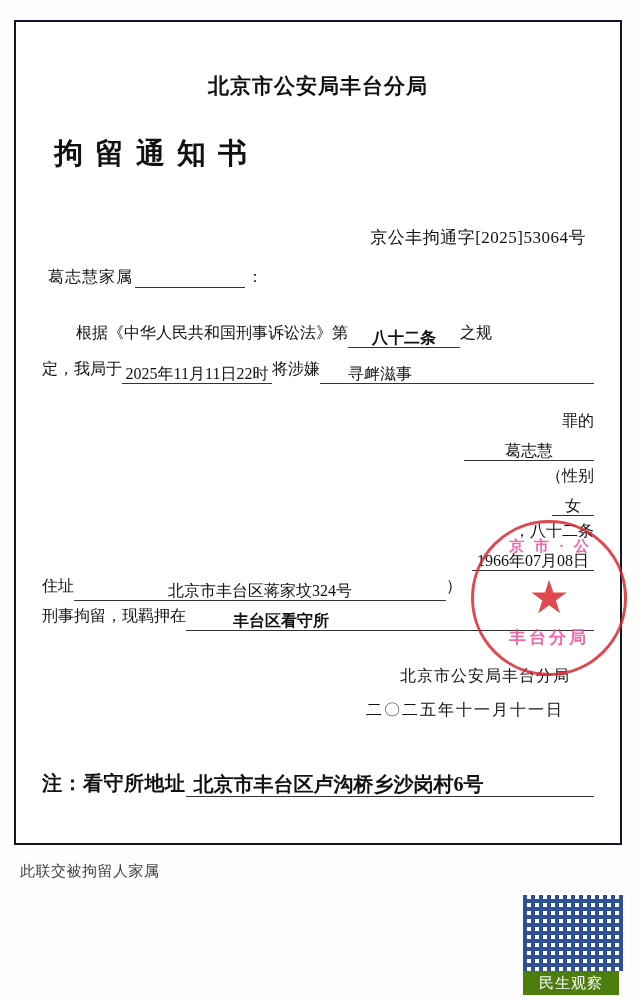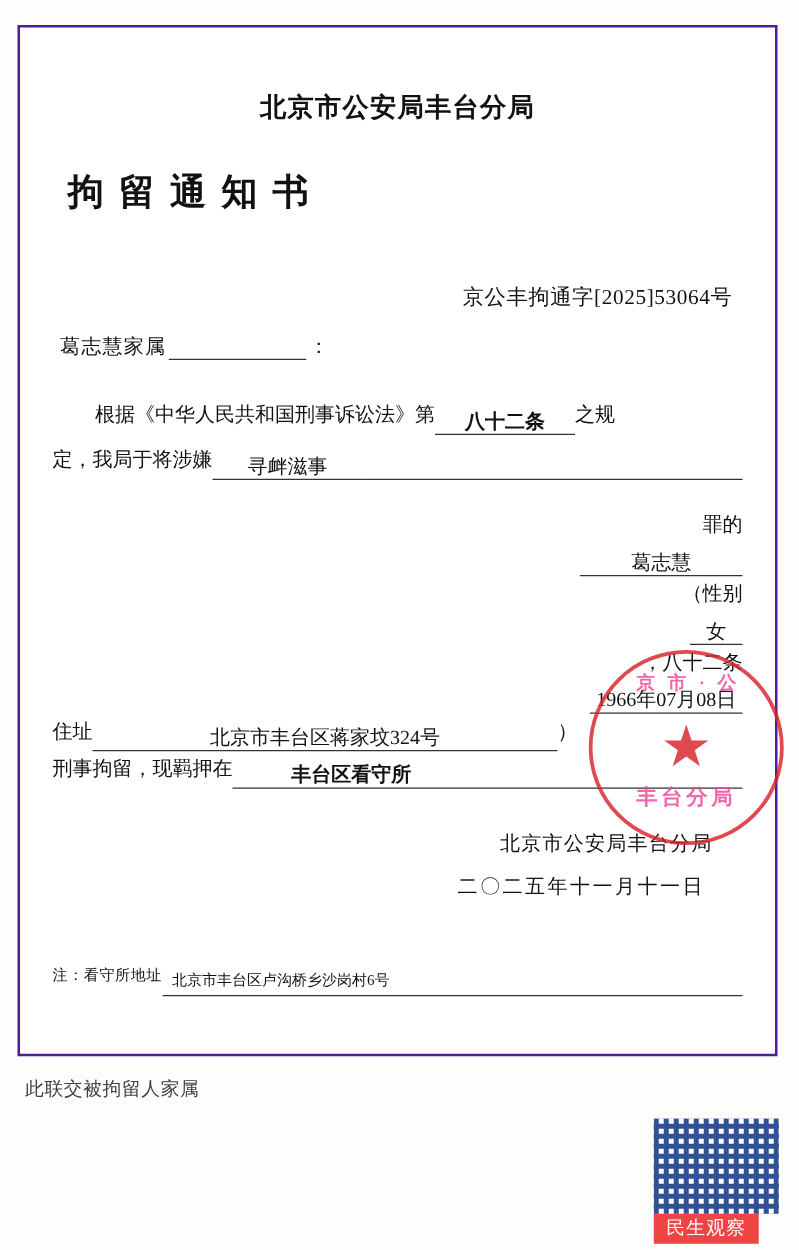--- a/index.html
+++ b/index.html
@@ -24,21 +24,21 @@
     background: #fdfdfb;
   }
 
   
   .doc-frame {
     position: absolute;
     left: 14px;
     top: 20px;
     width: 608px;
     height: 825px;
-    border: 2px solid #4c1d95;
+    border: 2px solid #0f172a;
     box-sizing: border-box;
     background: #ffffff;
   }
   .doc-inner {
     position: absolute;
     left: 0; top: 0; right: 0; bottom: 0;
     padding: 22px 26px 0 26px;
     box-sizing: border-box;
   }
 
@@ -170,22 +170,24 @@
     bottom: 24px;
     font-size: 17px;
     letter-spacing: 3px;
   }
 
   .note-row {
     position: absolute;
     left: 26px;
     bottom: 46px;
     right: 26px;
-    font-size: 12px;
+    font-size: 20px;
     display: flex;
+    align-items: flex-end;
+    font-weight: bold;
   }
   .note-label { letter-spacing: 0.5px; }
   .note-value {
     border-bottom: 1px solid #333;
     flex: 1;
     text-align: left;
     padding-left: 8px;
     height: 25px;
     line-height: 24px;
     box-sizing: border-box;
@@ -212,23 +214,23 @@
     width: 100px;
     height: 76px;
     background-color: #ffffff;
     background-image:
       repeating-linear-gradient(90deg, #1b3f8b 0 4px, transparent 4px 8px),
       repeating-linear-gradient(0deg, #1b3f8b 0 4px, transparent 4px 8px);
     background-size: 8px 8px, 8px 8px;
     opacity: 0.9;
   }
   .qr-label {
-    width: 84px;
+    width: 96px;
     height: 24px;
-    background: #ef4444;
+    background: #4d7c0f;
     color: #ffffff;
     font-size: 15px;
     line-height: 24px;
     text-align: center;
     letter-spacing: 1px;
     font-family: "Liberation Sans", sans-serif;
   }
 </style>
 </head>
 <body>
@@ -252,20 +254,21 @@
       <div class="body-block">
 
         <div class="line indent">
           <span>根据《中华人民共和国刑事诉讼法》第</span>
           <span class="blank b-article">八十二条</span>
           <span>之规</span>
         </div>
 
         <div class="line line2">
           <span>定，我局于</span>
+          <span class="blank b-date">2025年11月11日22时</span>
           <span>将涉嫌</span>
           <span class="blank b-crime">寻衅滋事</span>
           <span class="blank b-grow"></span>
         </div>
 
         <div class="line line3">
           <span>罪的</span>
           <span class="blank b-name2">葛志慧</span>
           <span>（性别</span>
           <span class="blank b-gender">女</span>

